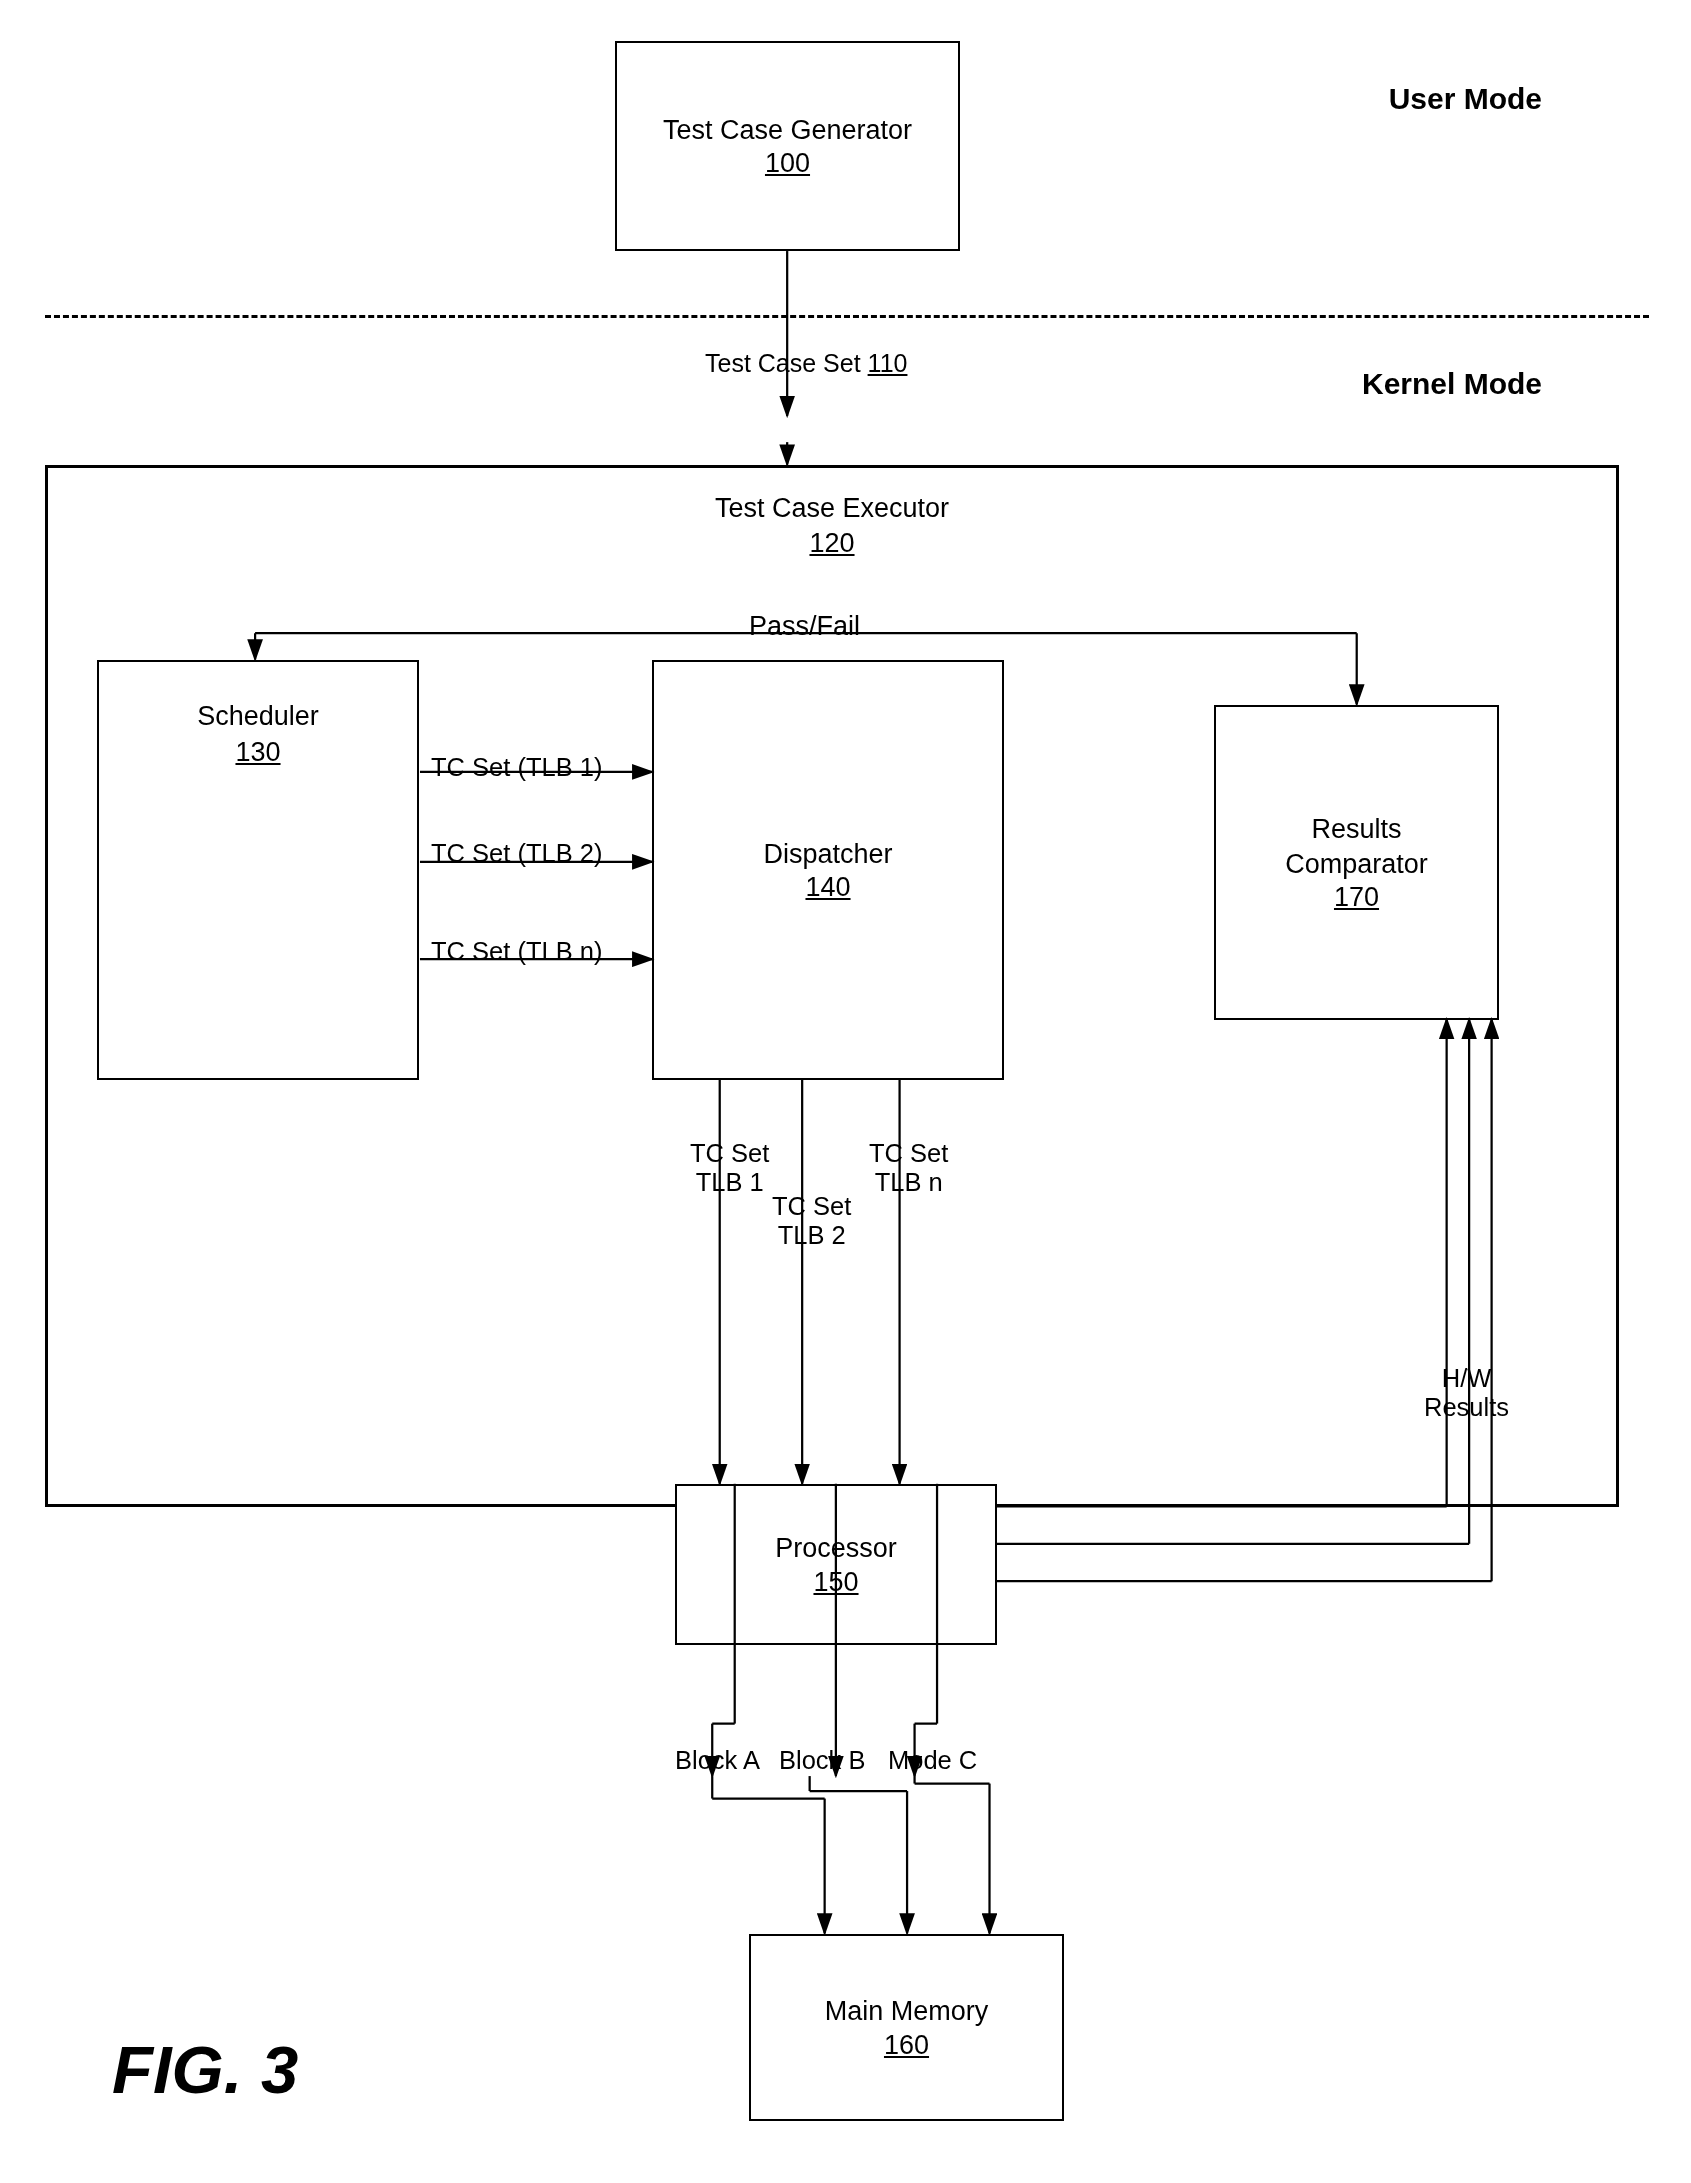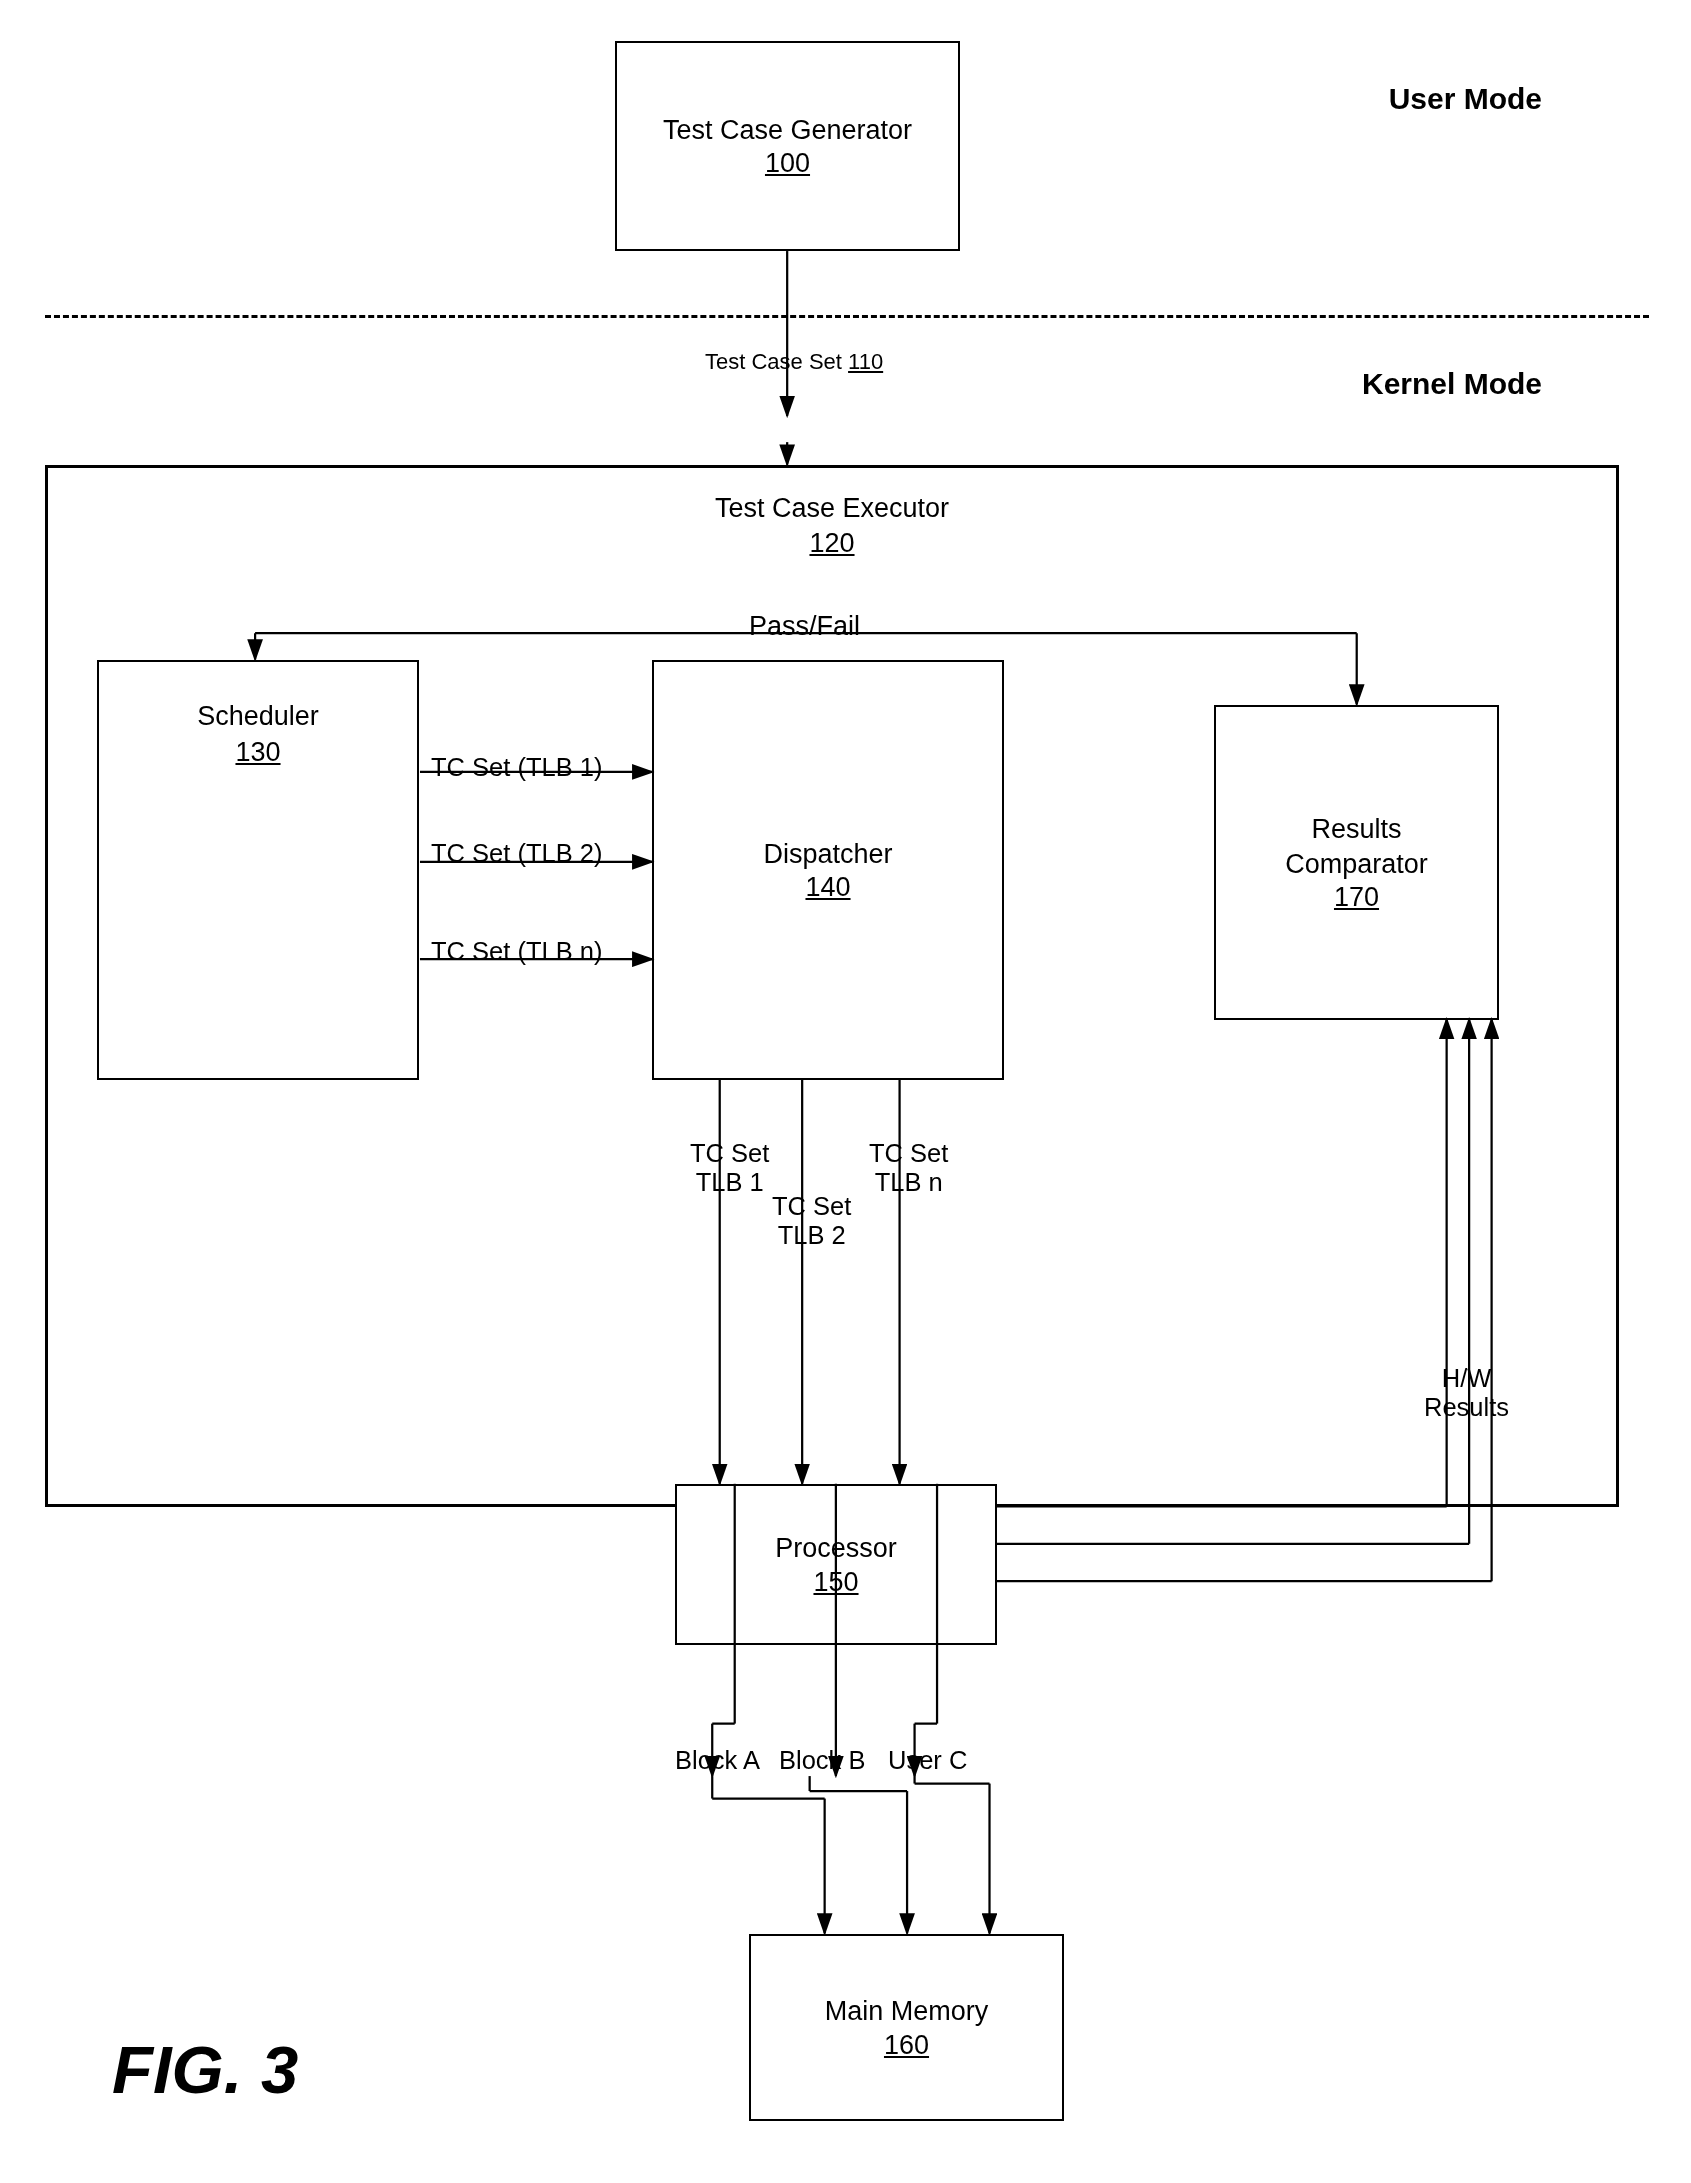--- a/index.html
+++ b/index.html
@@ -45,21 +45,21 @@
     
     .mode-label {
       position: absolute;
       font-size: 30px;
       font-weight: bold;
     }
 
     
     .text-label {
       position: absolute;
-      font-size: 22px;
+      font-size: 25px;
       text-align: center;
     }
 
     .text-label .underline {
       text-decoration: underline;
     }
 
     
     .dashed-line {
       position: absolute;
@@ -140,21 +140,21 @@
 
   <div class="text-label" style="top: 1364px; left: 1424px; font-size:25.5px; white-space:pre-line;">H/W<br>Results</div>
 
   <div class="box" style="top: 1484px; left: 675px; width: 322px; height: 161px;">
     <span class="box-label">Processor</span>
     <span class="box-number">150</span>
   </div>
 
   <div class="text-label" style="top: 1746px; left: 675px; font-size:25.5px;">Block A</div>
   <div class="text-label" style="top: 1746px; left: 779px; font-size:25.5px;">Block B</div>
-  <div class="text-label" style="top: 1746px; left: 888px; font-size:25.5px;">User C</div>
+  <div class="text-label" style="top: 1746px; left: 888px; font-size:25.5px;">Mode C</div>
 
   <div class="box" style="top: 1934px; left: 749px; width: 315px; height: 187px;">
     <span class="box-label">Main Memory</span>
     <span class="box-number">160</span>
   </div>
 
   <div class="fig-label" style="bottom: 75px; left: 112px;">FIG. 3</div>
 
   <svg class="arrows-svg" xmlns="http://www.w3.org/2000/svg" viewBox="0 0 2257 2913" width="1692" height="2183">
     <defs>

